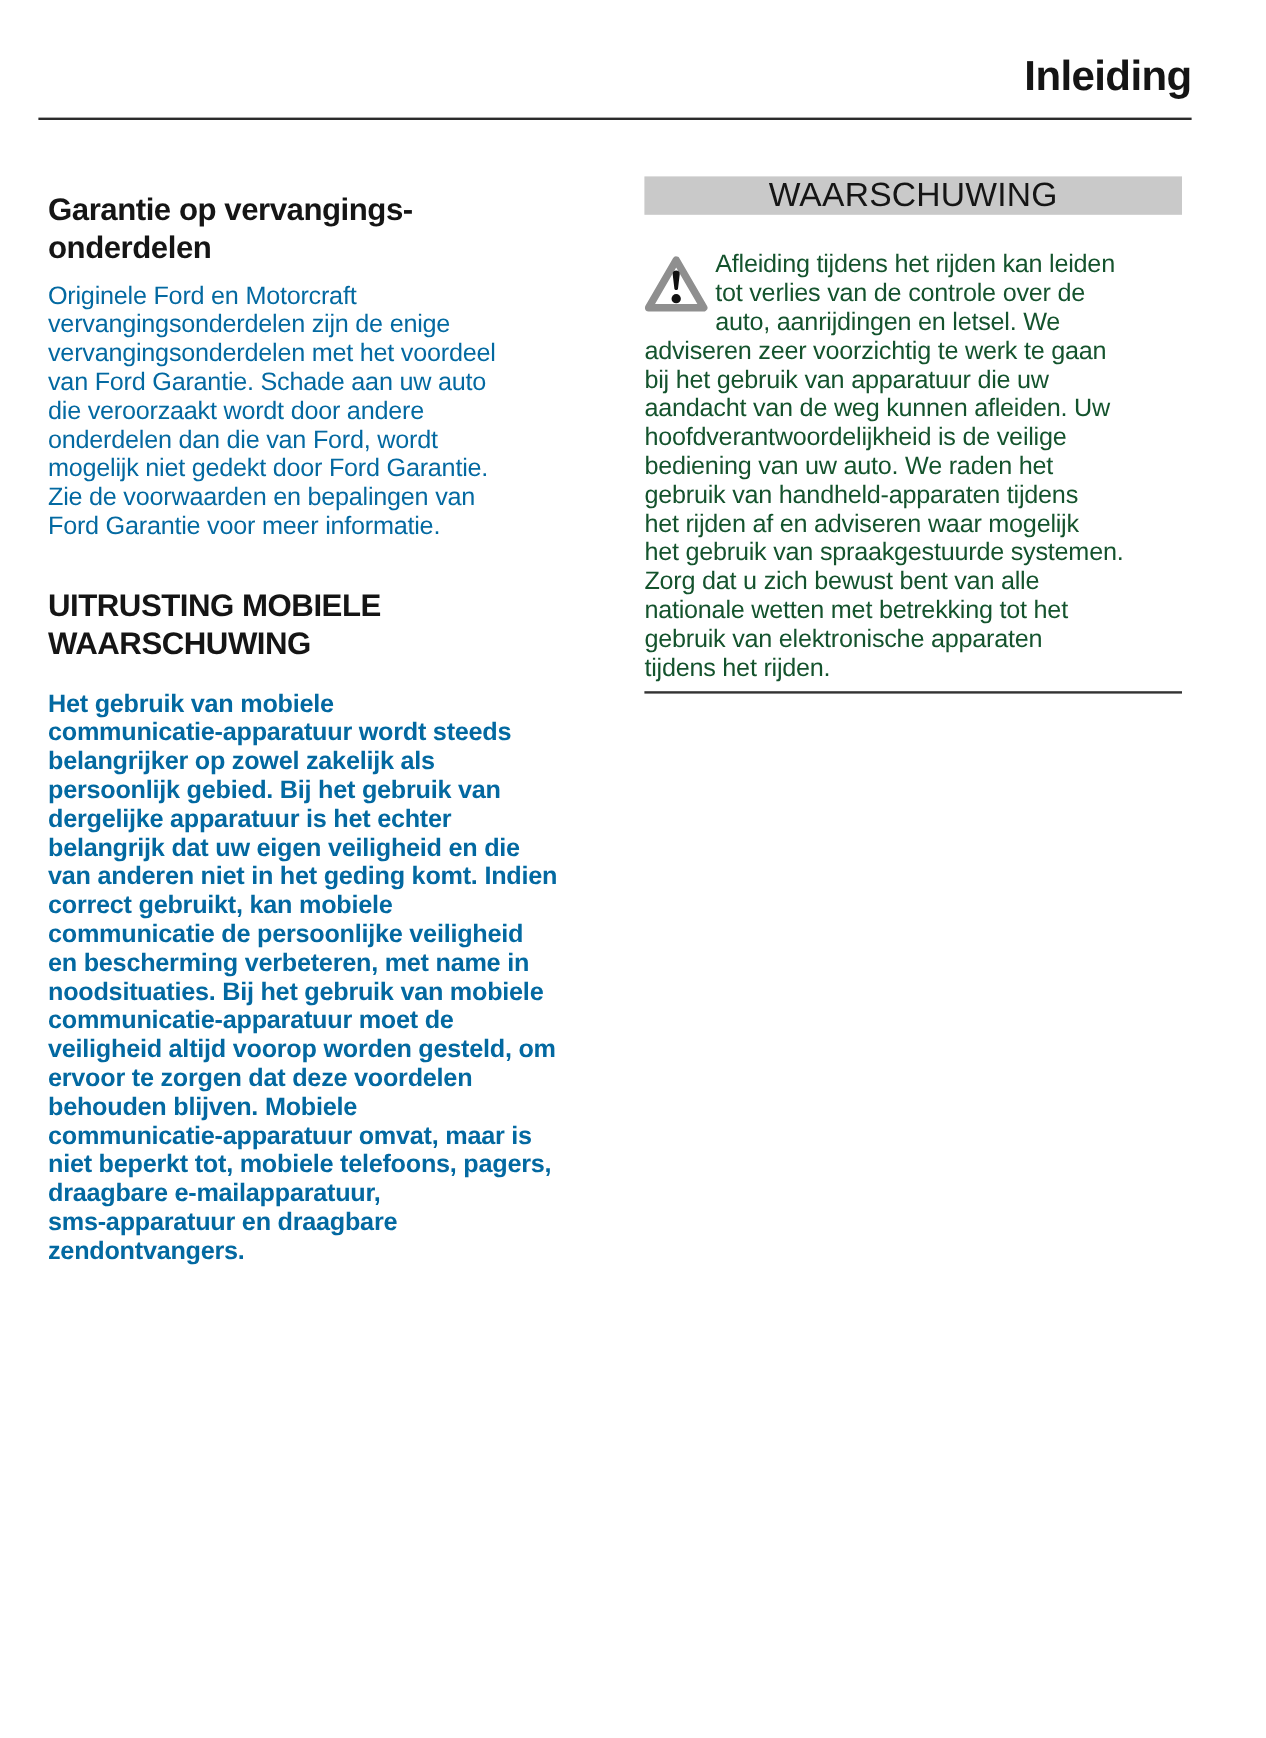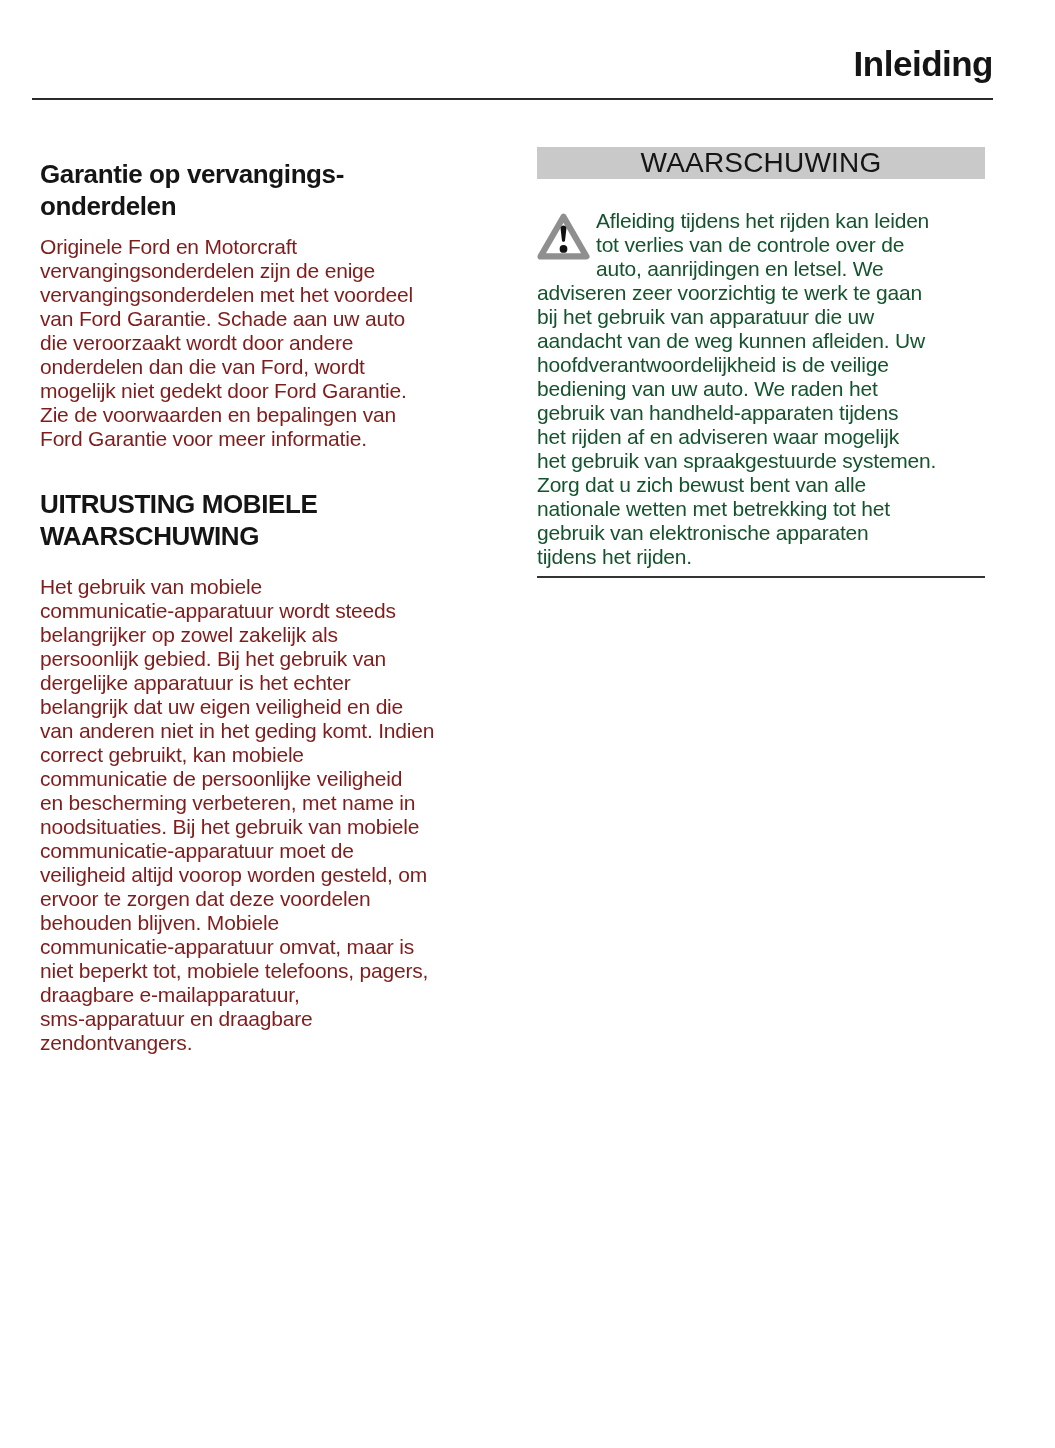--- a/index.html
+++ b/index.html
@@ -57,27 +57,27 @@
     letter-spacing: -0.4px;
     color: #151515;
     white-space: pre-line;
     margin-top: 11px;
   }
 
   .body-text {
     font-size: 21px;
     line-height: 24px;
     letter-spacing: -0.2px;
-    color: #7f1d1d;
+    color: #0369a1;
     white-space: pre-line;
   }
 
   .sec1-body { margin-top: 13px; }
   .sec2-heading { margin-top: 37px; }
-  .sec2-body { margin-top: 23px; }
+  .sec2-body { margin-top: 23px; font-weight: bold; }
 
   .warning-header {
     height: 32px;
     background: #c9c9c9;
     text-align: center;
   }
 
   .warning-label {
     font-size: 28px;
     line-height: 32px;

